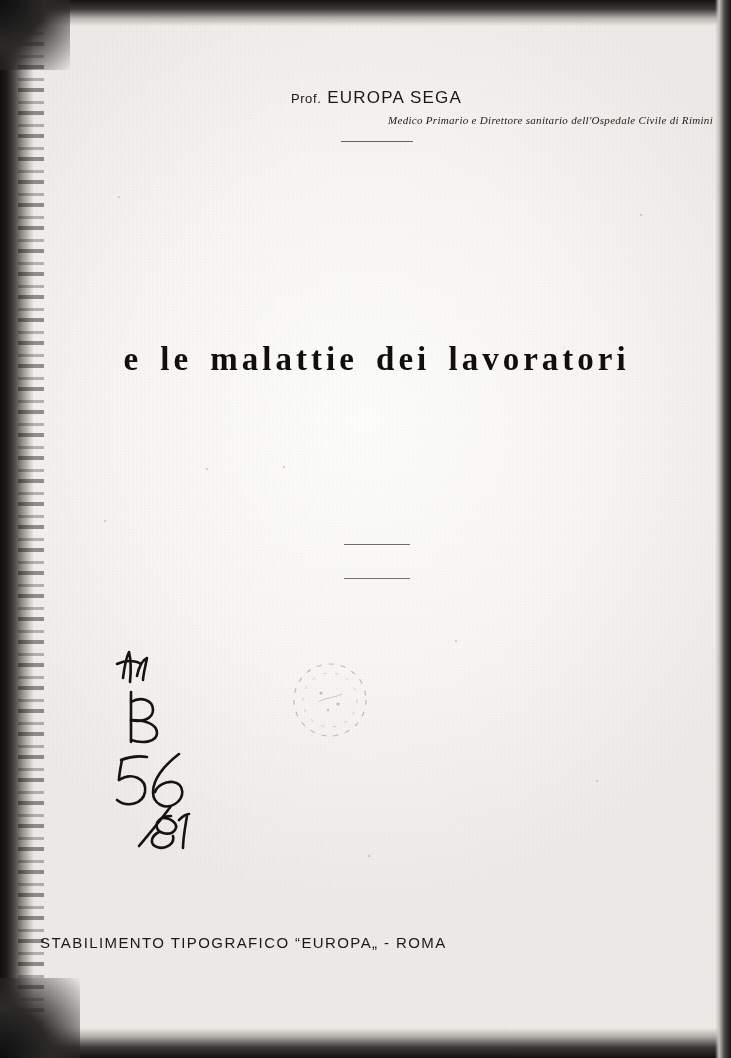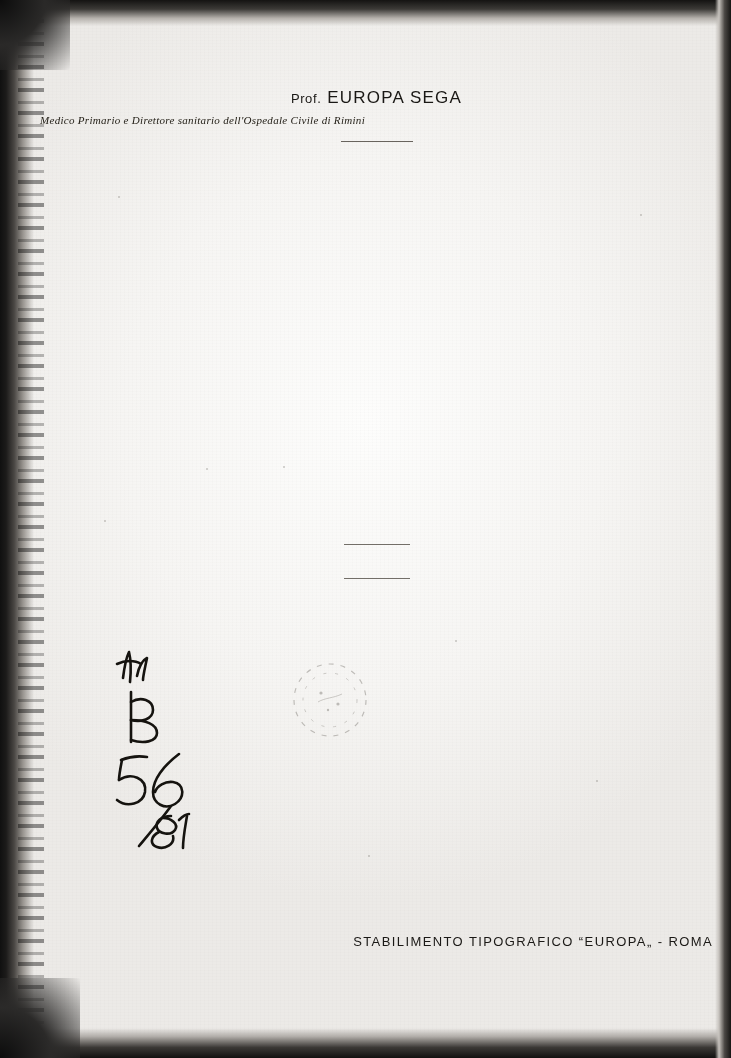--- a/index.html
+++ b/index.html
@@ -98,21 +98,21 @@
     color: #1a1815;
   }
   .author .small-pref {
     font-size: 13px;
     letter-spacing: .6px;
   }
   .affiliation {
     position: absolute;
     left: 0; right: 0;
     top: 88px;
-    text-align: left;
+    text-align: right;
     font-family: "Liberation Serif", serif;
     font-style: italic;
     font-size: 11px;
     letter-spacing: .3px;
     color: #242018;
   }
   .rule-short {
     position: absolute;
     left: 50%;
     transform: translateX(-50%);
@@ -175,23 +175,23 @@
     top: 552px;
     width: 66px;
     border-top: 1px solid #3a342c;
     opacity: .7;
   }
 
   .imprint {
     position: absolute;
     left: 0; right: 0;
     top: 908px;
-    text-align: right;
+    text-align: left;
     font-family: "Liberation Sans", sans-serif;
-    font-size: 13px;
+    font-size: 15px;
     letter-spacing: 1.4px;
     color: #1b1916;
   }
 
   
   .handwriting {
     position: absolute;
     left: 75px;
     top: 620px;
     width: 140px;
@@ -231,20 +231,21 @@
 
     <div class="author">
       <span class="small-pref">Prof.</span>
       <span>EUROPA SEGA</span>
     </div>
 
     <div class="affiliation">Medico Primario e Direttore sanitario dell'Ospedale Civile di Rimini</div>
 
     <div class="rule-short"></div>
 
+    <div class="title2">e le malattie dei lavoratori</div>
 
     <div class="rule-above-extract"></div>
     <div class="rule-below-extract"></div>
 
     <div class="imprint">STABILIMENTO TIPOGRAFICO “EUROPA„ - ROMA</div>
   </div>
 
   <div class="handwriting">
     <svg width="140" height="230" viewBox="0 0 140 230" fill="none" xmlns="http://www.w3.org/2000/svg">
       <g stroke="#15130f" stroke-width="2.6" stroke-linecap="round" stroke-linejoin="round" fill="none">

